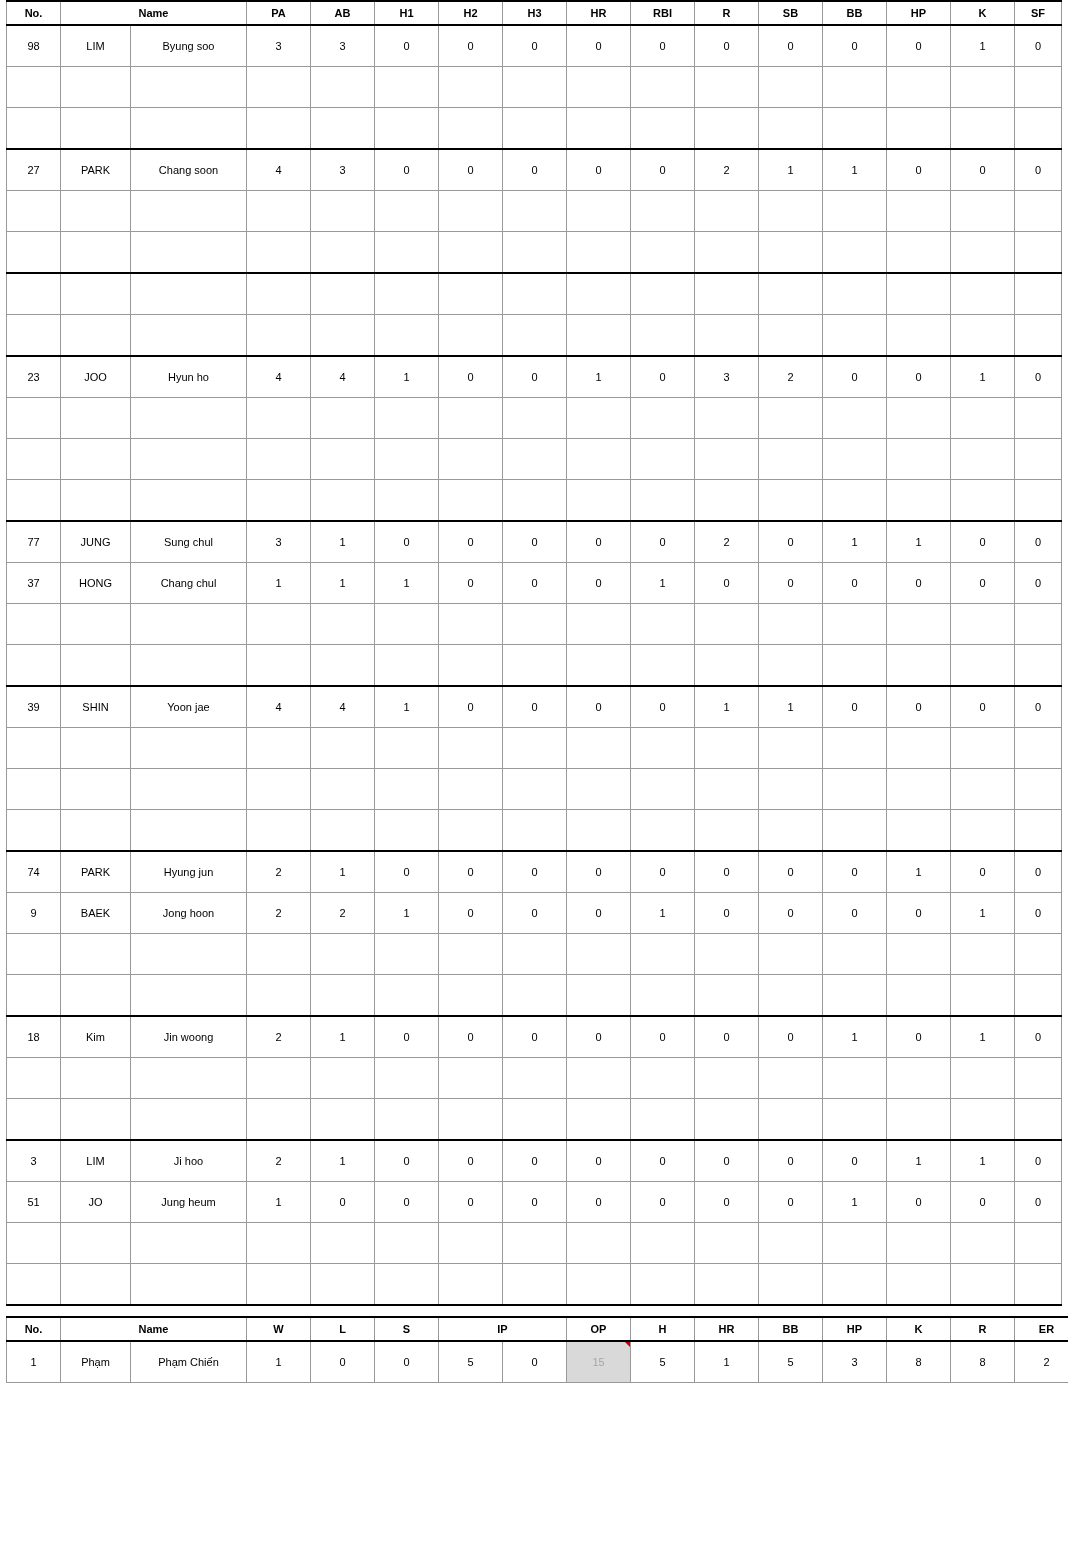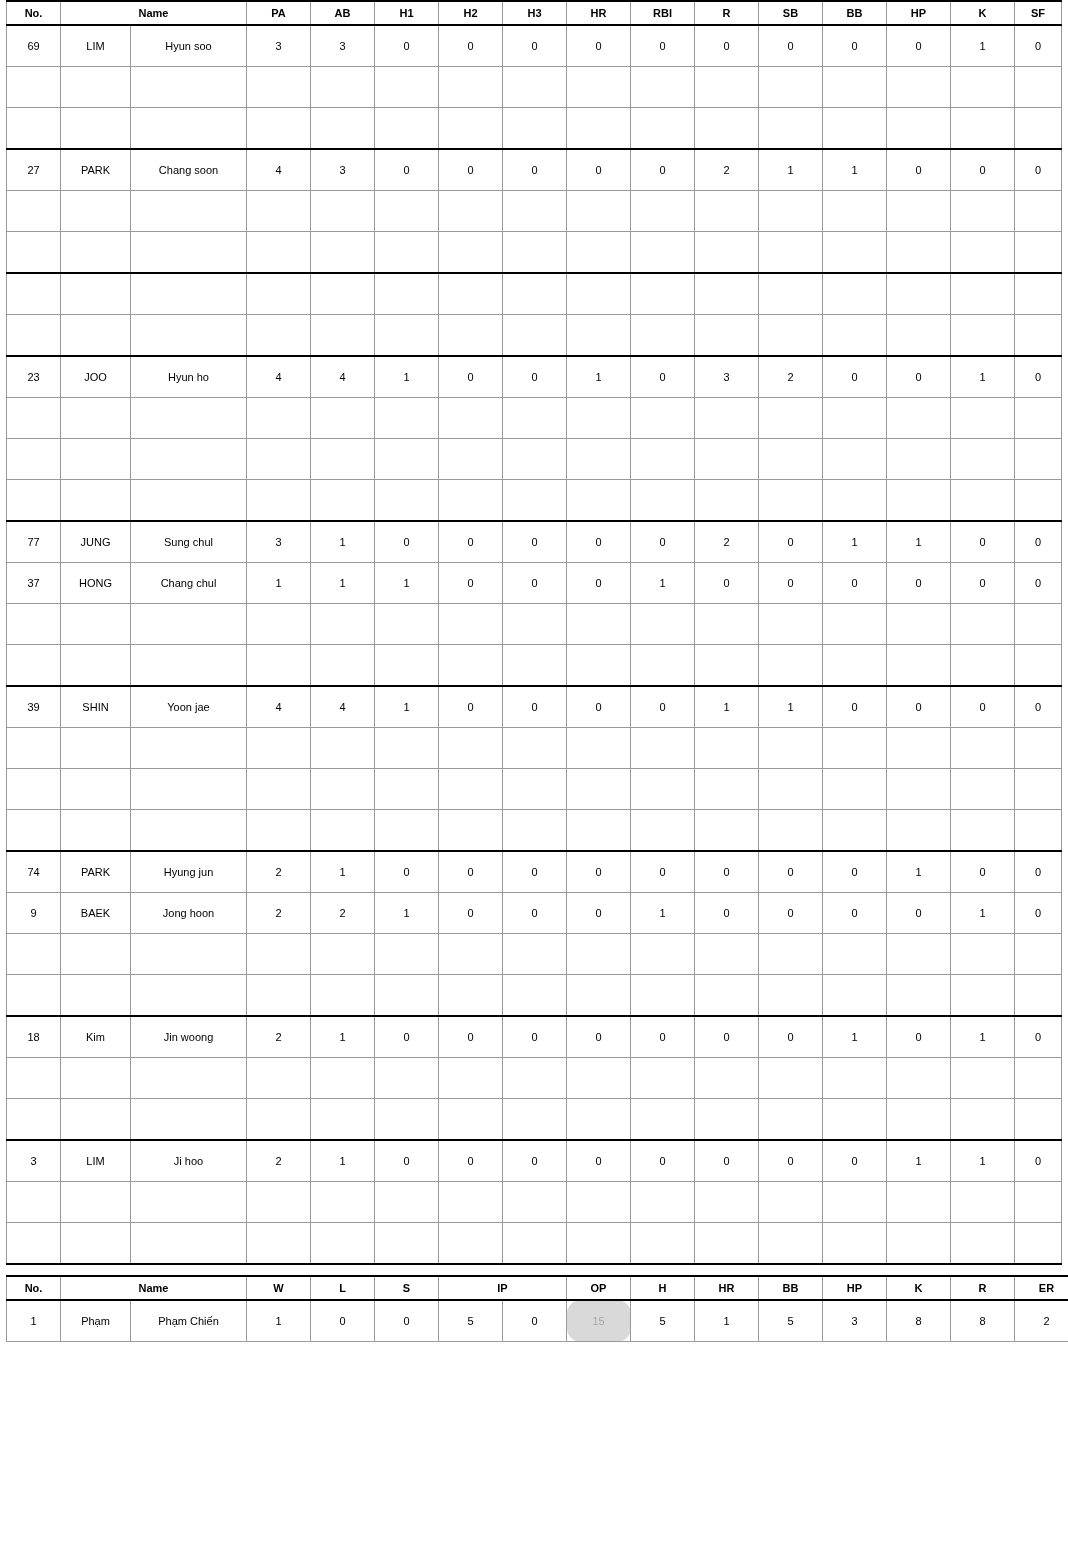--- a/index.html
+++ b/index.html
@@ -61,21 +61,20 @@
   .group-sep td {
     border-bottom: 2px solid #000000;
   }
   .pitch-wrap {
     margin-top: 10px;
   }
   .op-cell {
     background: #d9d9d9;
     color: #a6a6a6;
     position: relative;
-    border-radius: 14px;
   }
   .note-marker {
     position: absolute;
     top: 0;
     right: 0;
     width: 0;
     height: 0;
     border-top: 5px solid #c00000;
     border-left: 5px solid transparent;
   }
@@ -117,23 +116,23 @@
         <th>R</th>
         <th>SB</th>
         <th>BB</th>
         <th>HP</th>
         <th>K</th>
         <th>SF</th>
       </tr>
     </thead>
     <tbody id="batting-body">
         <tr class="data-row">
-          <td>69</td>
+          <td>98</td>
           <td class="name-cell">LIM</td>
-          <td class="name-cell">Hyun soo</td>
+          <td class="name-cell">Byung soo</td>
           <td>3</td>
           <td>3</td>
           <td>0</td>
           <td>0</td>
           <td>0</td>
           <td>0</td>
           <td>0</td>
           <td>0</td>
           <td>0</td>
           <td>0</td>
@@ -618,20 +617,38 @@
           <td>0</td>
           <td>0</td>
           <td>0</td>
           <td>0</td>
           <td>0</td>
           <td>0</td>
           <td>0</td>
           <td>0</td>
           <td>1</td>
           <td>1</td>
+          <td>0</td>
+        </tr>
+        <tr class="data-row">
+          <td>51</td>
+          <td class="name-cell">JO</td>
+          <td class="name-cell">Jung heum</td>
+          <td>1</td>
+          <td>0</td>
+          <td>0</td>
+          <td>0</td>
+          <td>0</td>
+          <td>0</td>
+          <td>0</td>
+          <td>0</td>
+          <td>0</td>
+          <td>1</td>
+          <td>0</td>
+          <td>0</td>
           <td>0</td>
         </tr>
         <tr class="empty-row">
           <td></td>
           <td class="name-cell"></td>
           <td class="name-cell"></td>
           <td></td>
           <td></td>
           <td></td>
           <td></td>

